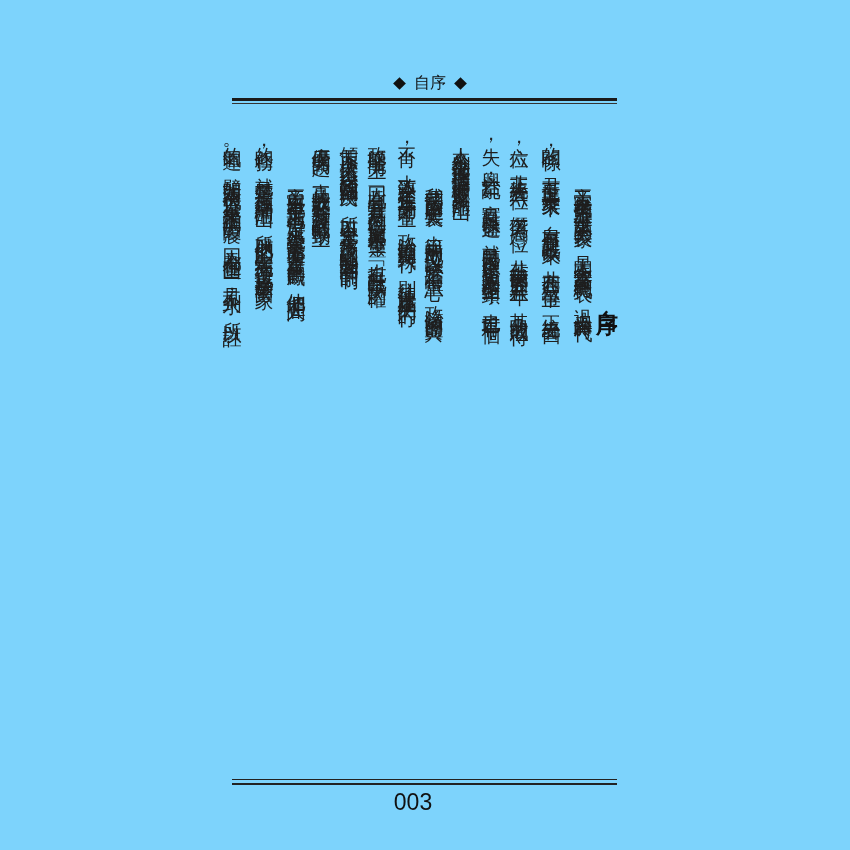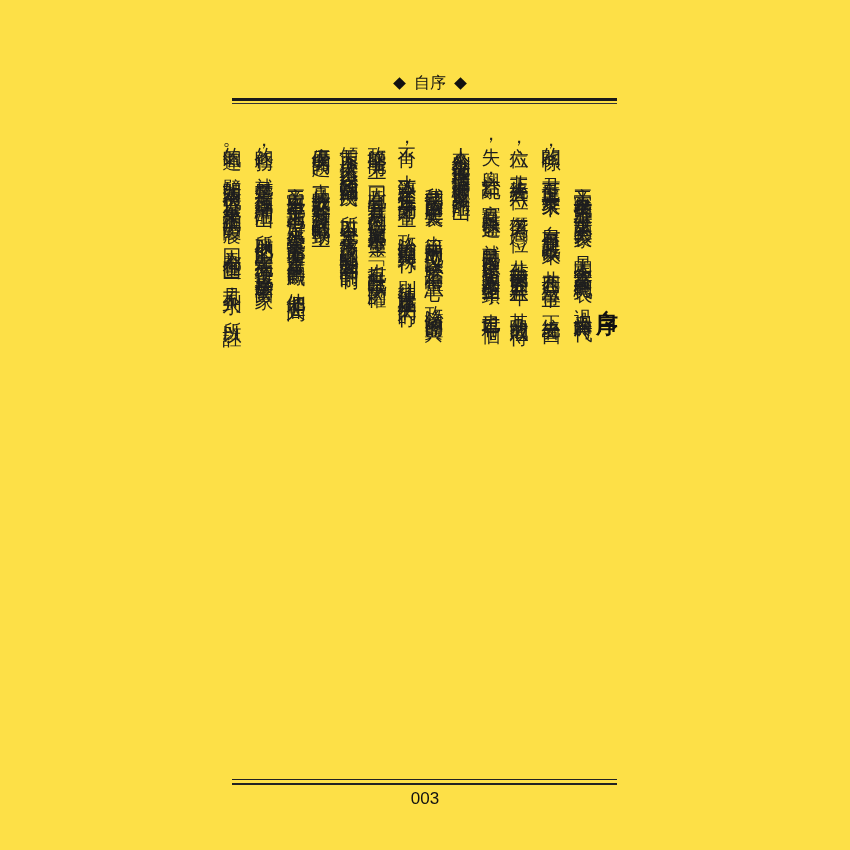--- a/index.html
+++ b/index.html
@@ -12,21 +12,21 @@
       height: 850px;
       position: relative;
       overflow: hidden;
       font-family: "DejaVu Serif", "Liberation Serif", serif;
       color: #1a1a1a;
     }
     .page {
       position: absolute;
       left: 0; top: 0;
       width: 850px; height: 850px;
-      background: #fde047;
+      background: #7dd3fc;
     }
     .running-head {
       position: absolute;
       left: 360px;
       top: 68px;
       width: 140px;
       height: 30px;
       display: flex;
       align-items: center;
       justify-content: center;
@@ -69,26 +69,26 @@
     .rule-bot2 {
       position: absolute;
       left: 232px;
       top: 783px;
       width: 385px;
       height: 0;
       border-top: 2px solid #222;
     }
     .folio {
       position: absolute;
-      left: 395px;
+      left: 383px;
       top: 789px;
       width: 60px;
       text-align: center;
       font-family: "Liberation Sans", "DejaVu Sans", sans-serif;
-      font-size: 17px;
+      font-size: 23px;
       color: #111;
     }
     .chapter-title {
       position: absolute;
       left: 593px;
       top: 292px;
       writing-mode: vertical-rl;
       font-family: "DejaVu Serif", "Liberation Serif", serif;
       font-weight: bold;
       font-size: 22px;

